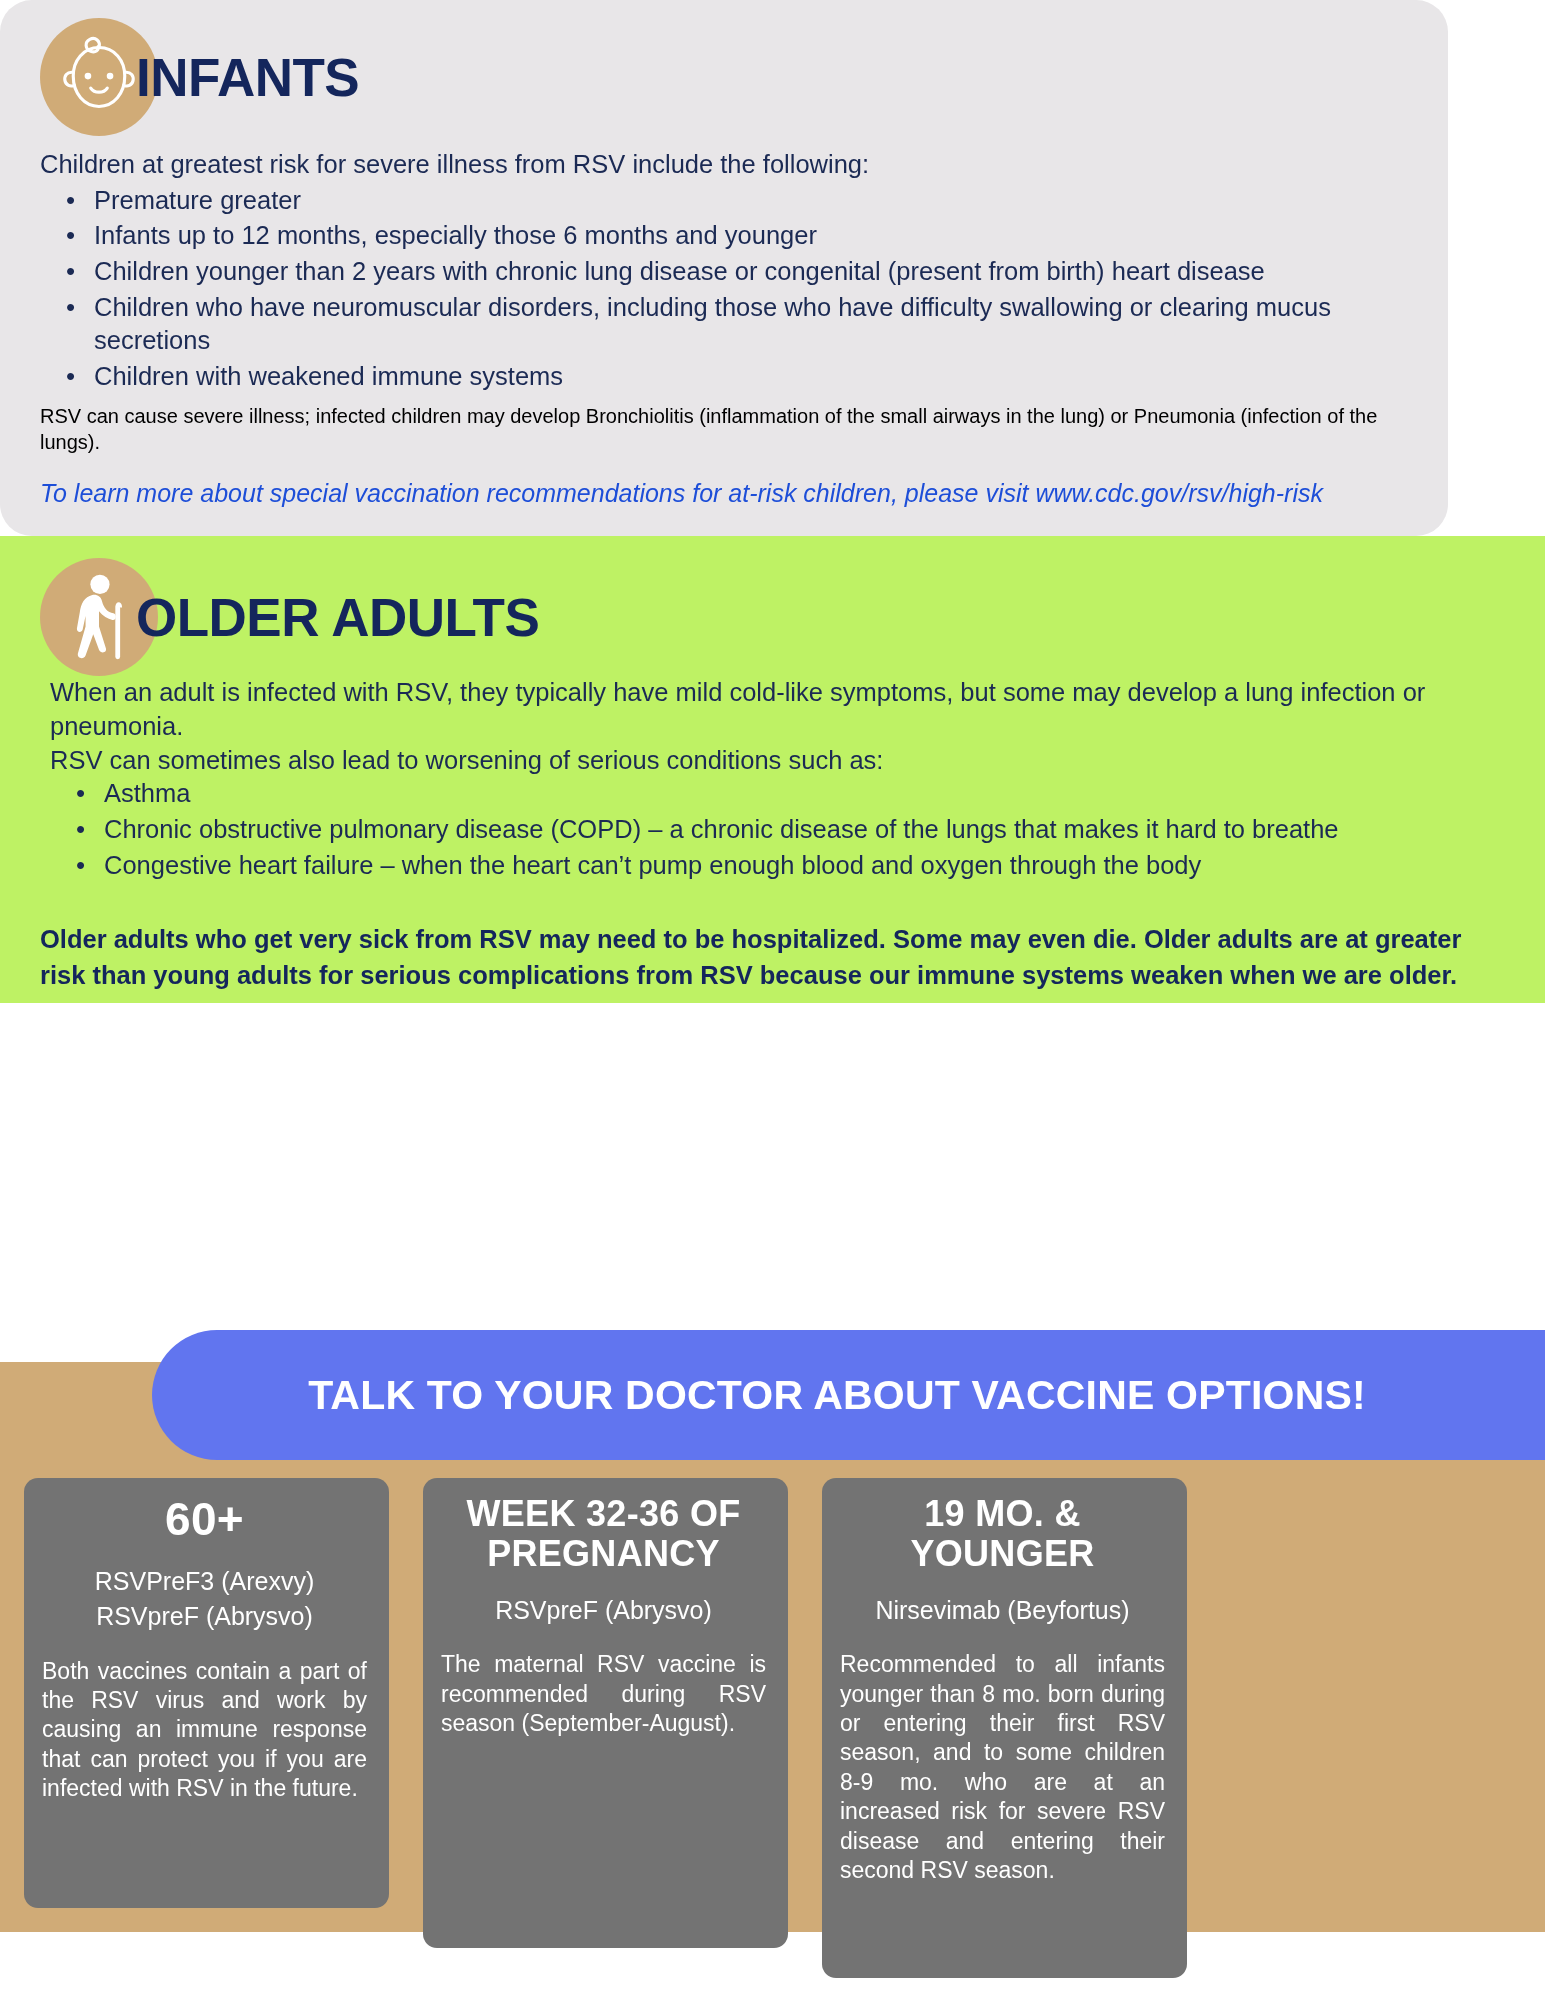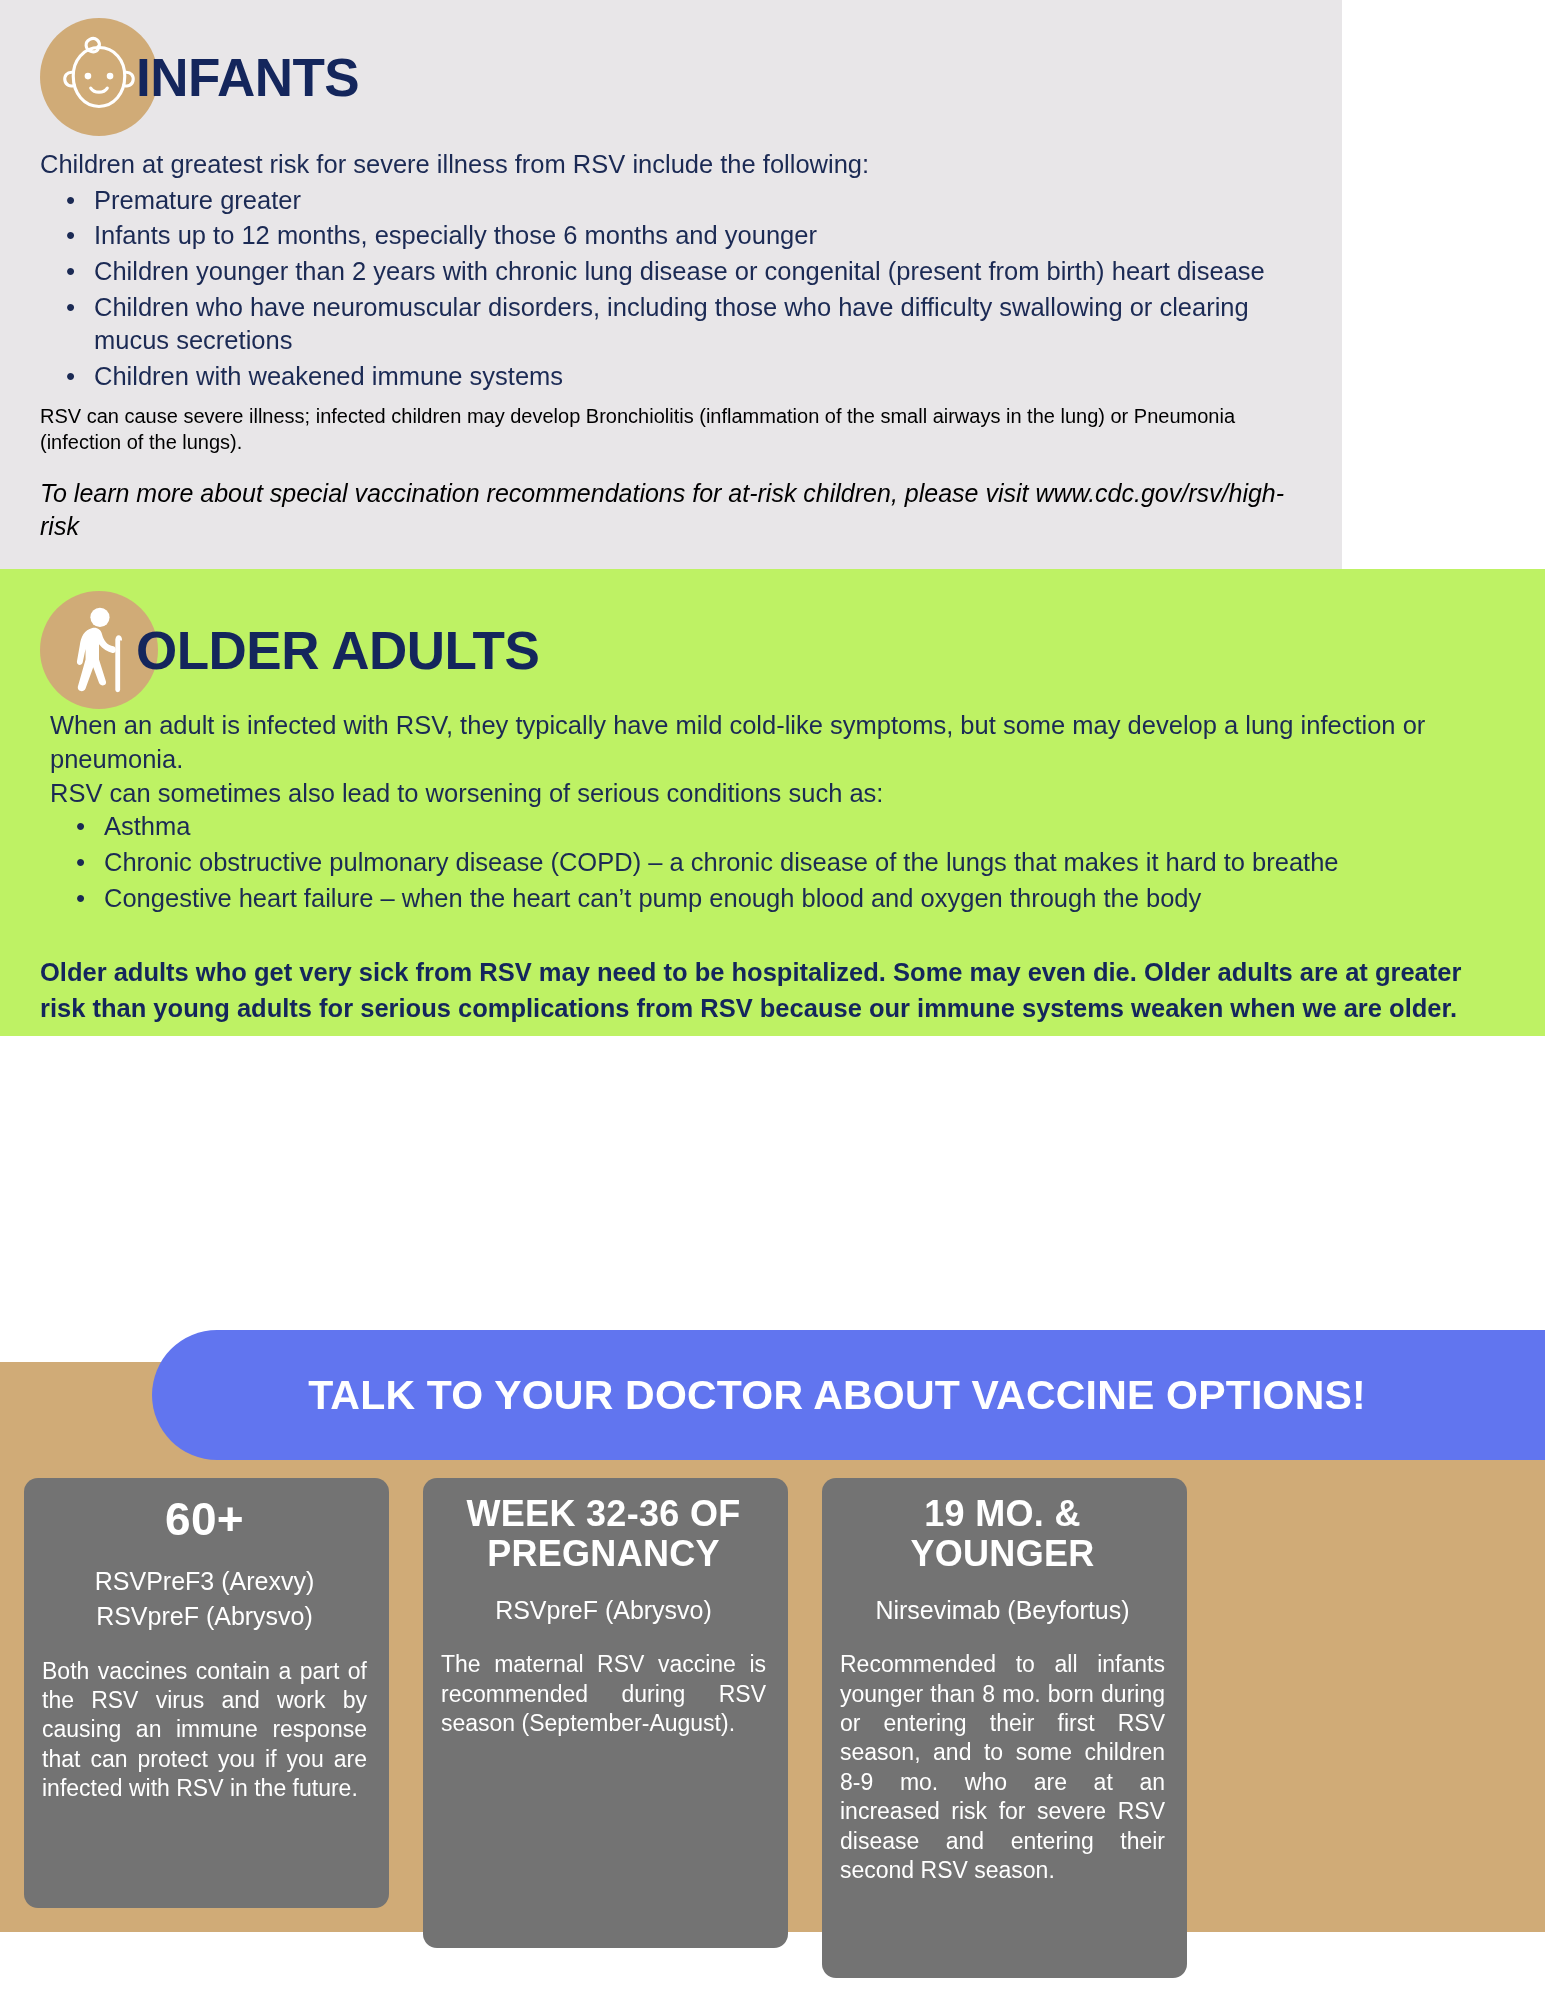--- a/index.html
+++ b/index.html
@@ -14,21 +14,22 @@
     color: #1b2a54;
     overflow: hidden;
     position: relative;
   }
 
   
   .infants-section {
     background: #e8e6e8;
     padding: 18px 40px 26px 40px;
     box-sizing: border-box;
-    width: 1342px;
+    width: 1448px;
+    border-radius: 32px;
   }
   .section-header {
     display: flex;
     align-items: center;
     position: relative;
     height: 118px;
   }
   .header-badge {
     width: 118px;
     height: 118px;
@@ -89,21 +90,21 @@
     font-weight: normal;
     line-height: 1.32;
     margin: 9px 0 0 0;
     color: #000000;
   }
   .italic-note {
     font-size: 25px;
     font-style: italic;
     line-height: 1.32;
     margin: 22px 0 0 0;
-    color: #000000;
+    color: #1d4ed8;
   }
 
   
   .adults-section {
     background: #bef264;
     padding: 22px 40px 10px 40px;
     box-sizing: border-box;
     width: 1545px;
   }
   .adults-body { padding-left: 10px; }

